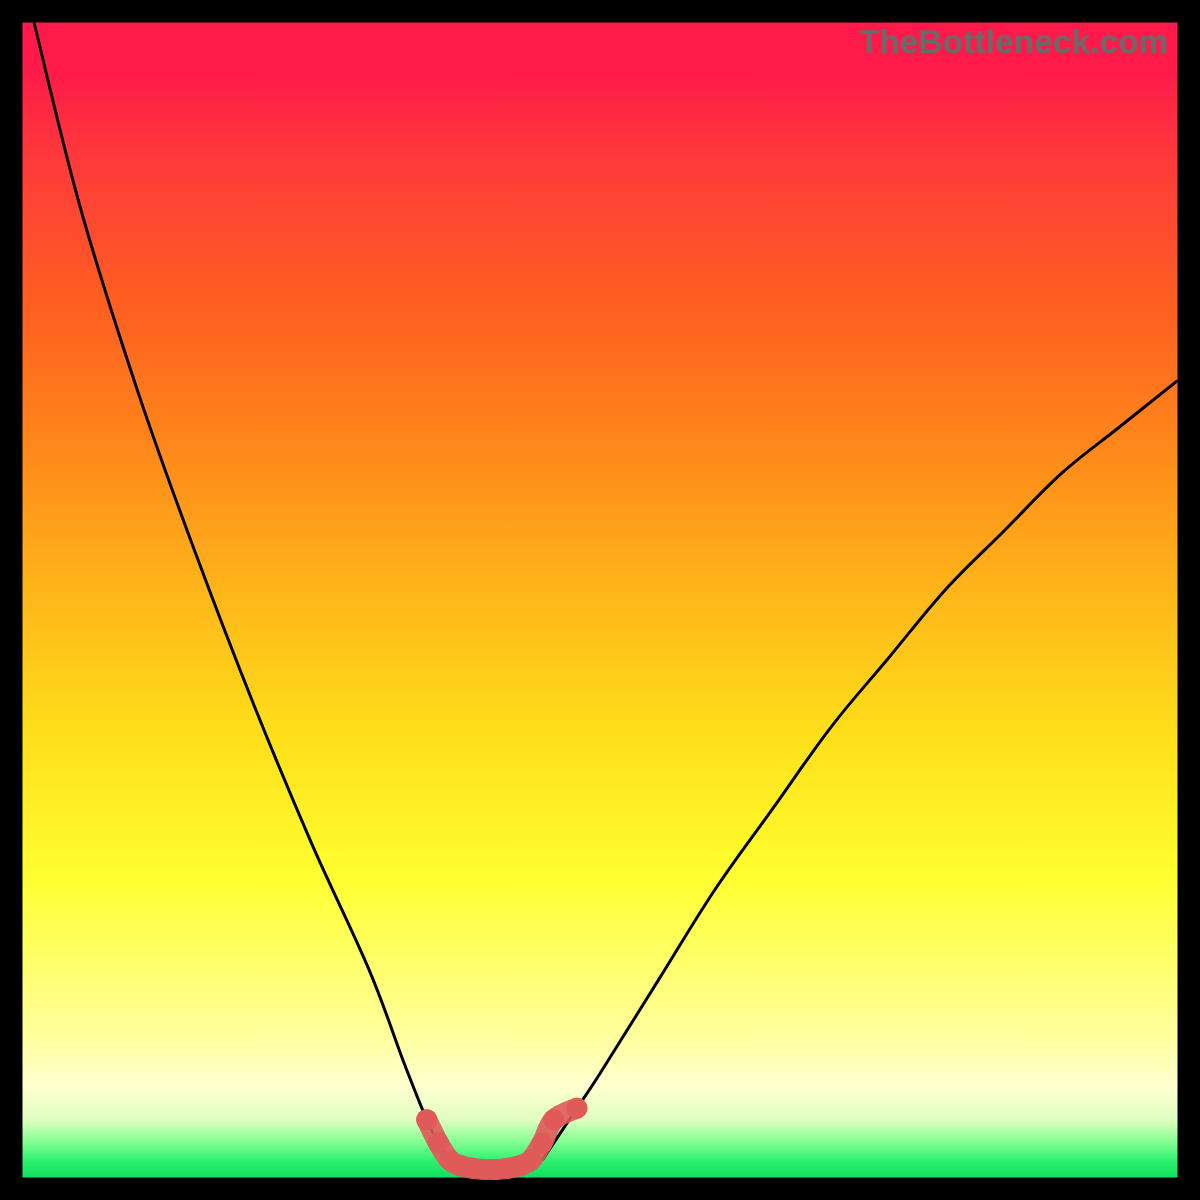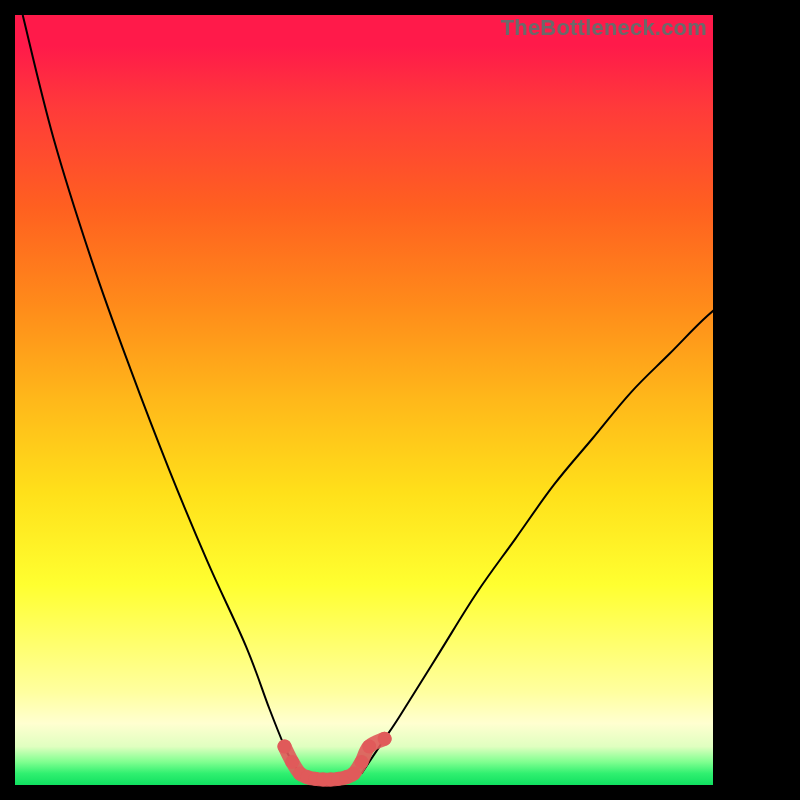--- a/index.html
+++ b/index.html
@@ -7,21 +7,21 @@
   .frame {
     position: relative;
     width: 800px;
     height: 800px;
     background: #000;
   }
   .plot-area {
     position: absolute;
     left: 15px;
     top: 15px;
-    width: 698px;
+    width: 770px;
     height: 770px;
     background: linear-gradient(to bottom,
       #ff1a4a 0%,
       #ff1a4a 4%,
       #ff3a3a 12%,
       #ff6020 25%,
       #ff8c1a 38%,
       #ffb81a 50%,
       #ffe01a 62%,
       #ffff30 74%,

